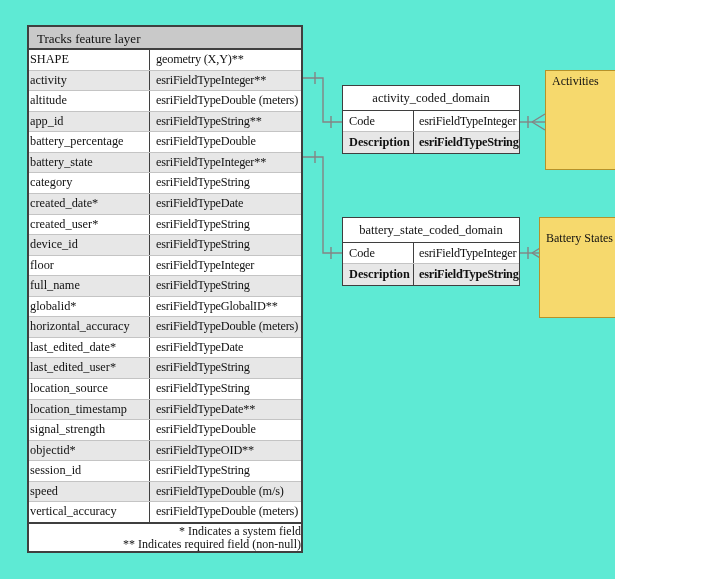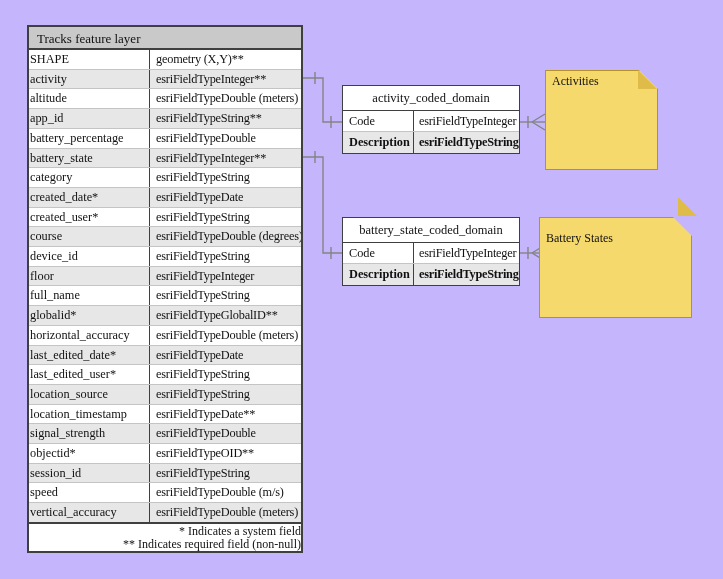--- a/index.html
+++ b/index.html
@@ -3,21 +3,21 @@
 <meta charset="utf-8">
 <style>
   :root{
     --note-fill:#f6d96d; --note-fold:#dfbc4a; --note-border:#b5922a;
     --table-header-fill:#c9c9c9; --row-stripe-fill:#e7e7e7;
     --table-border:#3f3f3f; --row-line:#c4c4c4; --connector:#848484;
     --ink:#111;
   }
   *{box-sizing:border-box; margin:0; padding:0;}
   body{background:#fff; font-family:"Liberation Serif","DejaVu Serif",serif; color:var(--ink);}
-  #canvas{position:relative; width:723px; height:579px; background:#c4b5fd; overflow:hidden;}
+  #canvas{position:relative; width:615px; height:579px; background:#5eead4; overflow:hidden;}
   #connectors{position:absolute; left:0; top:0; pointer-events:none;}
 
   
   .ftable{position:absolute; left:27px; top:25px; width:276px; border:2px solid var(--table-border); background:#fff;}
   .fheader{height:23px; line-height:23px; padding-left:8px; background:var(--table-header-fill);
            border-bottom:2px solid var(--table-border); font-size:13px;}
   .frows{display:flex; flex-direction:column; height:472px;}
   .trow{flex:1; display:flex; border-bottom:1px solid var(--row-line); background:#fff;}
   .trow:nth-child(even){background:var(--row-stripe-fill);}
   .trow:last-child{border-bottom:none;}
@@ -114,24 +114,20 @@
       </div>
         <div class="trow">
         <div class="cname">created_date*</div>
         <div class="ctype">esriFieldTypeDate</div>
       </div>
         <div class="trow">
         <div class="cname">created_user*</div>
         <div class="ctype">esriFieldTypeString</div>
       </div>
         <div class="trow">
-        <div class="cname">course</div>
-        <div class="ctype">esriFieldTypeDouble (degrees)</div>
-      </div>
-        <div class="trow">
         <div class="cname">device_id</div>
         <div class="ctype">esriFieldTypeString</div>
       </div>
         <div class="trow">
         <div class="cname">floor</div>
         <div class="ctype">esriFieldTypeInteger</div>
       </div>
         <div class="trow">
         <div class="cname">full_name</div>
         <div class="ctype">esriFieldTypeString</div>

